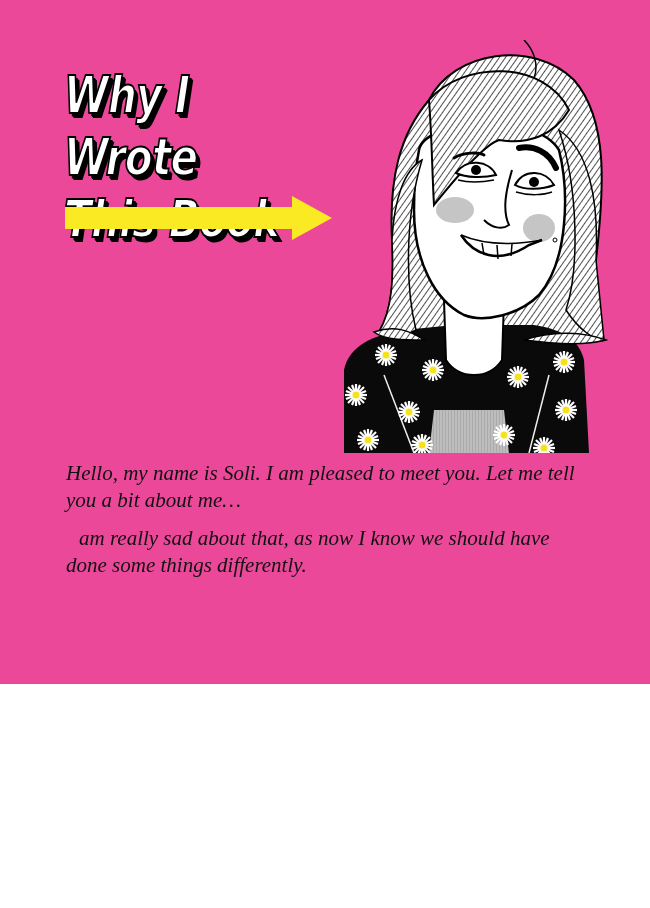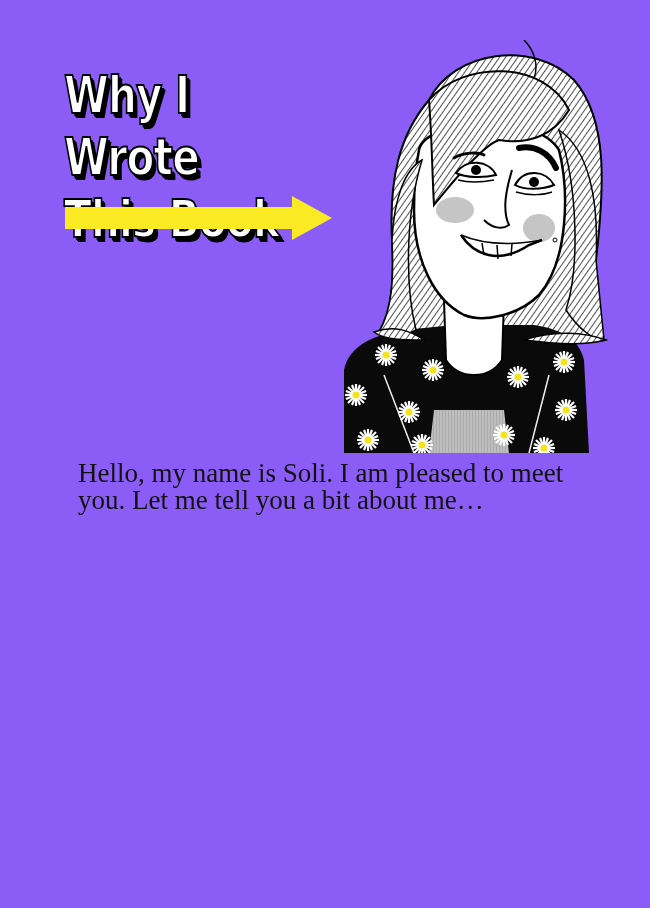--- a/index.html
+++ b/index.html
@@ -1,38 +1,38 @@
 <!DOCTYPE html>
 <html><head>
   <meta charset="utf-8">
   <style>
     html, body { margin: 0; padding: 0; background: #ffffff; }
     body { width: 650px; height: 908px; position: relative; overflow: hidden; }
-    .page { position: absolute; left: 0; top: 0; width: 650px; height: 908px; background: #8b5cf6; }
+    .page { position: absolute; left: 0; top: 0; width: 650px; height: 684px; background: #ec4899; font-style: italic; }
 
     .title {
       position: absolute; left: 64px; top: 64px; width: 320px;
       font-family: "DejaVu Sans", sans-serif; font-weight: bold;
       font-size: 52px; line-height: 62px; letter-spacing: -1px;
       color: #ffffff;
       -webkit-text-stroke: 2px #000;
       text-shadow: 3px 3px 0 #000, 4px 4px 0 #000, 5px 5px 0 #000;
       transform: scaleX(0.78); transform-origin: left top;
       margin: 0;
     }
     .title span { display: block; }
 
     .arrow { position: absolute; left: 64px; top: 194px; }
 
     .portrait { position: absolute; left: 334px; top: 40px; width: 280px; height: 413px; }
 
     .body-text {
-      position: absolute; left: 78px; top: 460px; width: 520px;
+      position: absolute; left: 66px; top: 460px; width: 520px;
       font-family: "Liberation Serif", "DejaVu Serif", serif;
-      font-size: 27px; line-height: 27px; color: #111;
+      font-size: 21px; line-height: 27px; color: #111;
     }
     .body-text p { margin: 0 0 11px 0; }
     .indent { display: inline-block; width: 13px; }
   </style>
 </head>
 <body>
 
 <div class="page">
 
   <h1 class="title">
@@ -122,15 +122,16 @@
     <use href="#daisy" x="88" y="405"></use>
     <use href="#daisy" x="184" y="337"></use>
     <use href="#daisy" x="230" y="322"></use>
     <use href="#daisy" x="232" y="370"></use>
     <use href="#daisy" x="170" y="395"></use>
     <use href="#daisy" x="210" y="408"></use>
   </svg>
 
   <div class="body-text">
     <p><span>Hello, my name is Soli. I am pleased to meet you. Let me tell you a bit about me…</span></p>
+    <p><span class="indent"></span><span>am really sad about that, as now I know we should have done some things differently.</span></p>
   </div>
 
 </div>
 
 </body></html>

